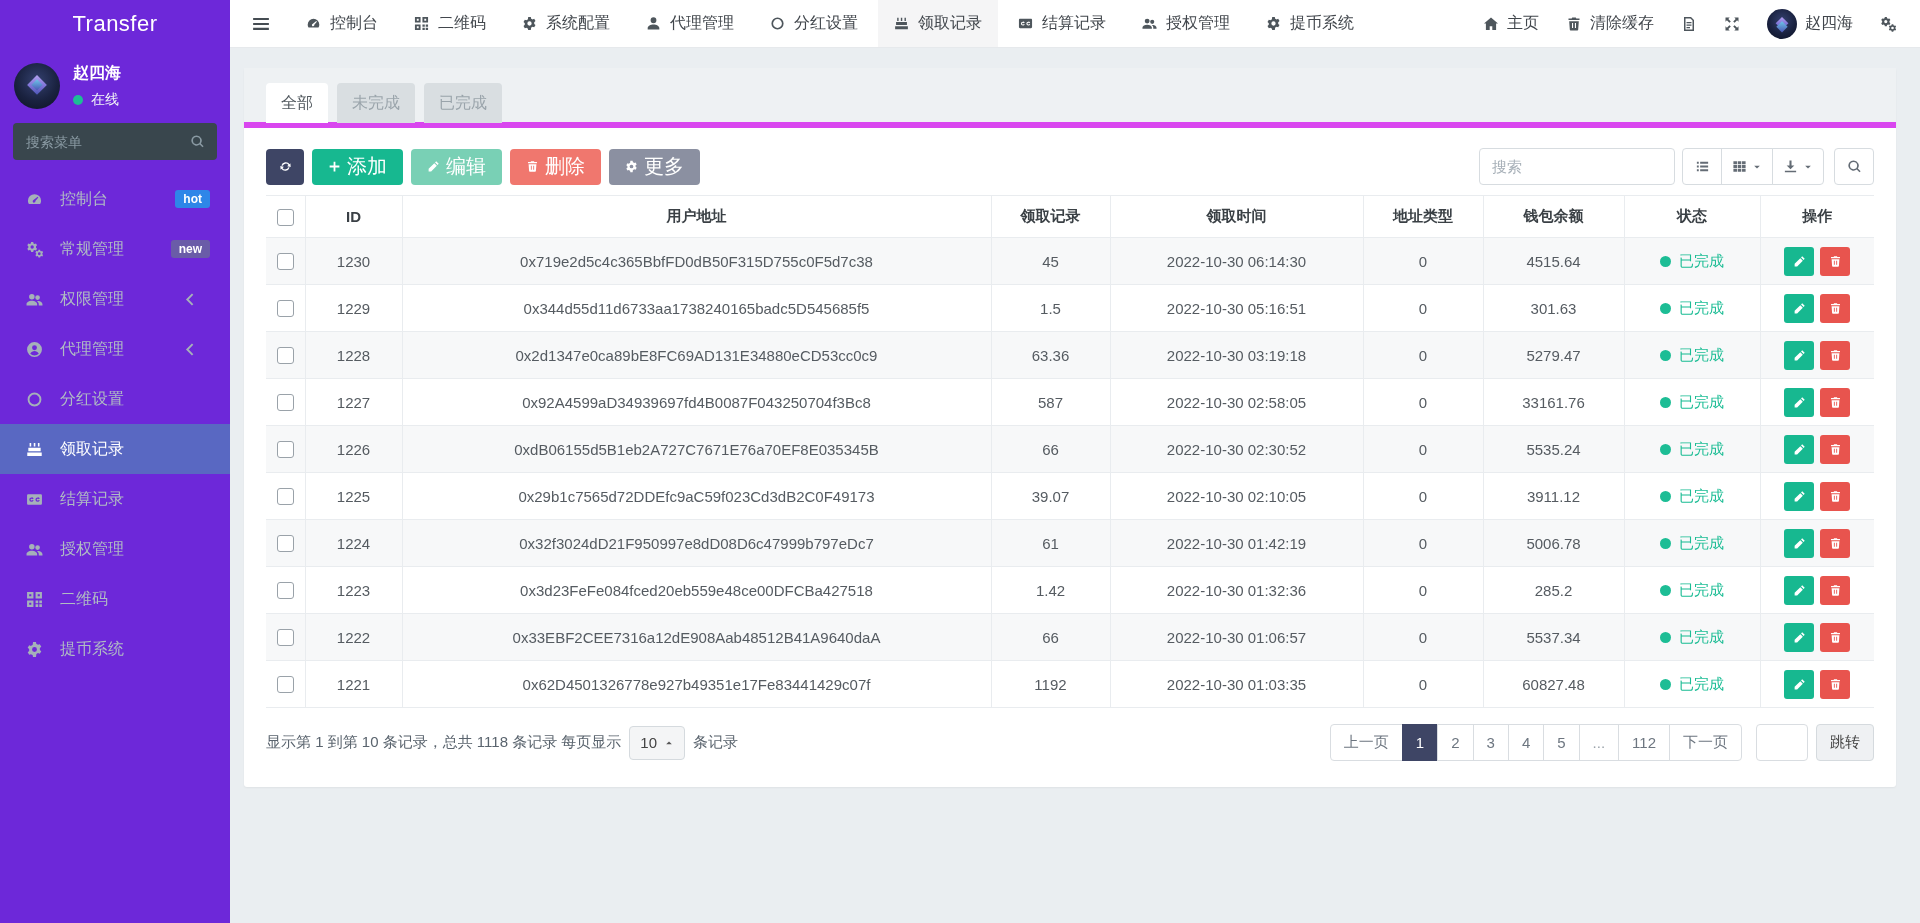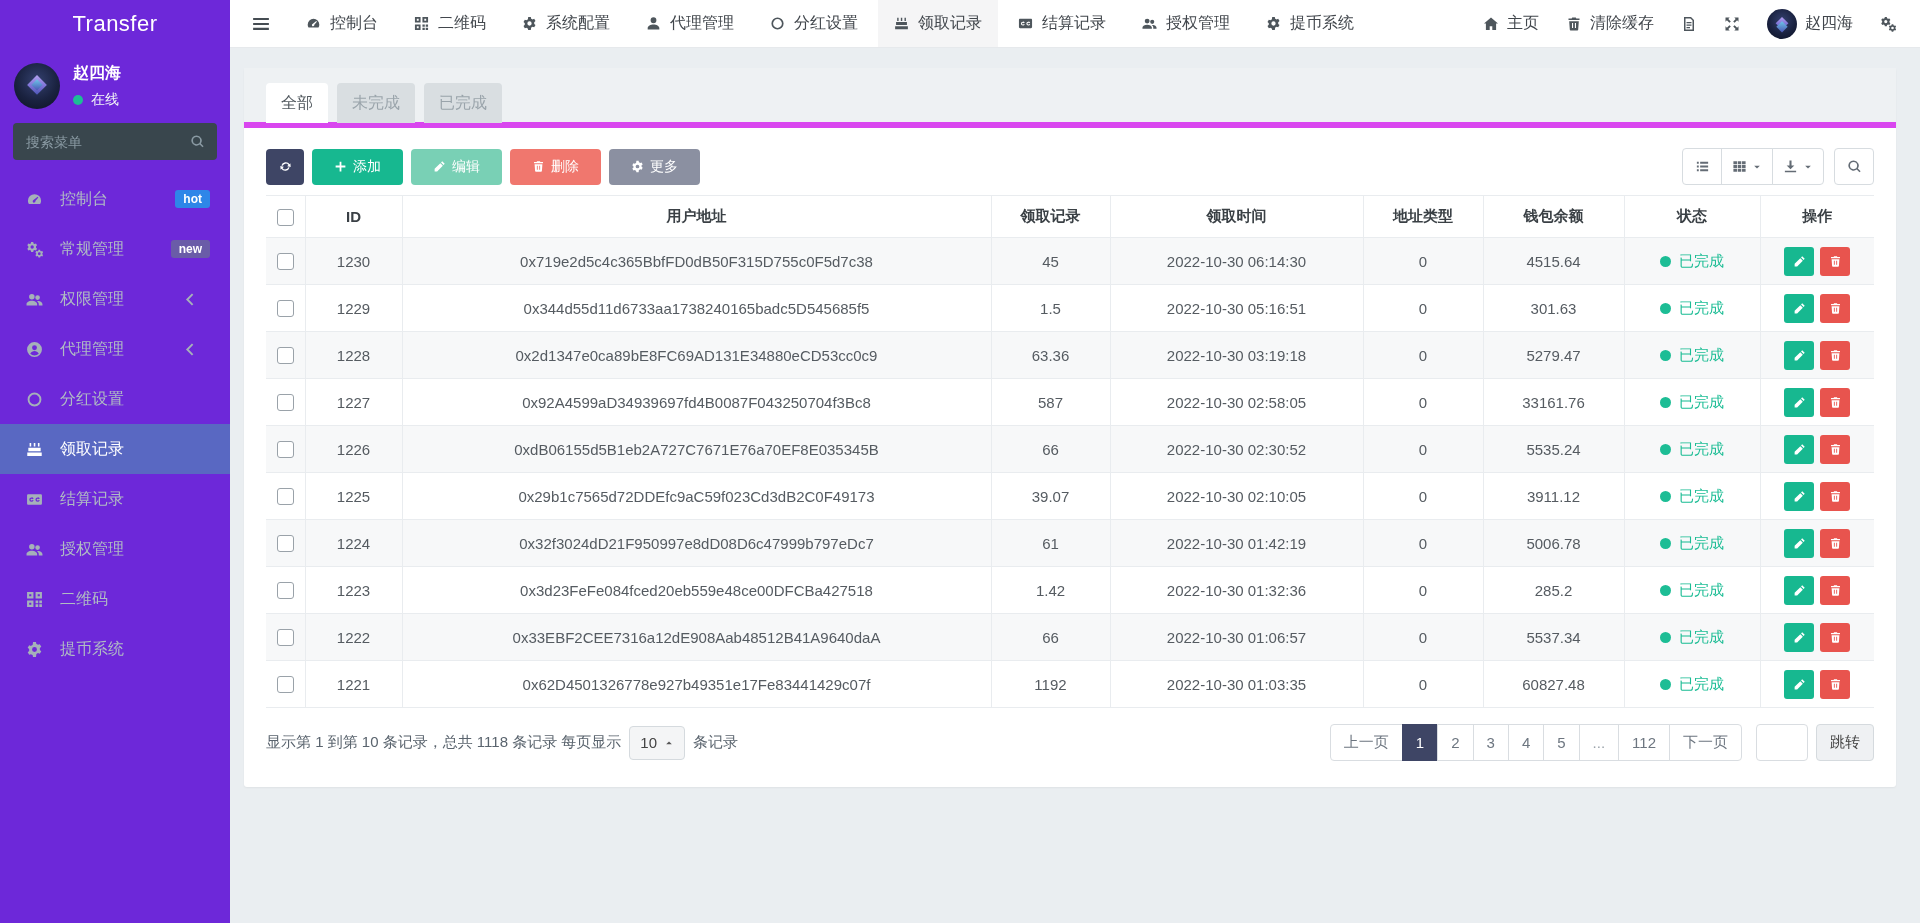--- a/index.html
+++ b/index.html
@@ -47,21 +47,21 @@
   .content { position:absolute; top:48px; left:230px; right:0; bottom:0; padding:20px 24px 0 14px; }
   .card { background:#fff; border-radius:3px; box-shadow:0 1px 2px rgba(0,0,0,.05); }
   .tabstrip { background:#eef1f3; padding:15px 0 0 22px; display:flex; gap:9px; border-bottom:6px solid #d946ef; }
   .tab { height:40px; line-height:40px; padding:0 15px; font-size:16px; border-radius:4px 4px 0 0; background:#d9dee1; color:#9aa4ab; cursor:pointer; margin-bottom:-1px; }
   .tab.active { background:#fff; color:#51585e; }
   .card-body { padding:20px 22px 26px; }
 
   
   .toolbar { display:flex; justify-content:space-between; align-items:center; margin-bottom:10px; }
   .toolbar-left { display:flex; gap:8px; }
-  .btn { height:36px; border:none; border-radius:4px; color:#fff; font-size:14px; display:inline-flex; align-items:center; gap:6px; padding:0 22px; cursor:pointer; font-family:inherit; }
+  .btn { height:36px; border:none; border-radius:4px; color:#fff; font-size:20px; display:inline-flex; align-items:center; gap:6px; padding:0 16px; cursor:pointer; font-family:inherit; }
   .btn .ic { font-size:13px; }
   .btn-refresh { background:#3e4565; width:38px; justify-content:center; padding:0; font-size:15px; }
   .btn-add { background:#17b890; }
   .btn-edit { background:#79d0b5; }
   .btn-del { background:#f0776e; }
   .btn-more { background:#8b90a1; }
   .toolbar-right { display:flex; align-items:center; }
   .search-input { width:196px; height:37px; border:1px solid #d7dce0; border-radius:4px; padding:0 12px; font-size:15px; color:#555; font-family:inherit; outline:none; margin-right:7px; }
   .search-input::placeholder { color:#a7b0b8; }
   .icon-btn { height:37px; min-width:40px; background:#fff; border:1px solid #d7dce0; color:#646c75; display:inline-flex; align-items:center; justify-content:center; gap:5px; padding:0 10px; cursor:pointer; font-size:15px; }
@@ -396,20 +396,21 @@
           <button class="btn btn-more">
             <span class="ic">
                 <svg viewBox="0 0 16 16">
                   <path fill="currentColor" fill-rule="evenodd" d="M6.6 1h2.8l.35 1.8c.55.17 1.06.44 1.5.8l1.75-.6 1.4 2.4-1.4 1.2a5.6 5.6 0 0 1 0 1.8l1.4 1.2-1.4 2.4-1.75-.6c-.44.36-.95.63-1.5.8L9.4 15H6.6l-.35-1.8a5.2 5.2 0 0 1-1.5-.8l-1.75.6-1.4-2.4L3 9.4a5.6 5.6 0 0 1 0-1.8L1.6 6.4 3 4l1.75.6c.44-.36.95-.63 1.5-.8zM8 5.7a2.3 2.3 0 1 0 0 4.6 2.3 2.3 0 0 0 0-4.6z"></path>
                 </svg>
               </span>
             <span>更多</span>
           </button>
         </div>
         <div class="toolbar-right">
+          <input class="search-input" placeholder="搜索" style="">
           <div class="grp" style="display:flex;">
             <button class="icon-btn">
               <span class="ic">
                   <svg viewBox="0 0 16 16">
                     <path fill="currentColor" d="M2 3h2v2H2zM5.5 3H14v2H5.5zM2 7h2v2H2zM5.5 7H14v2H5.5zM2 11h2v2H2zM5.5 11H14v2H5.5z"></path>
                   </svg>
                 </span>
             </button>
             <button class="icon-btn">
               <span class="ic">

